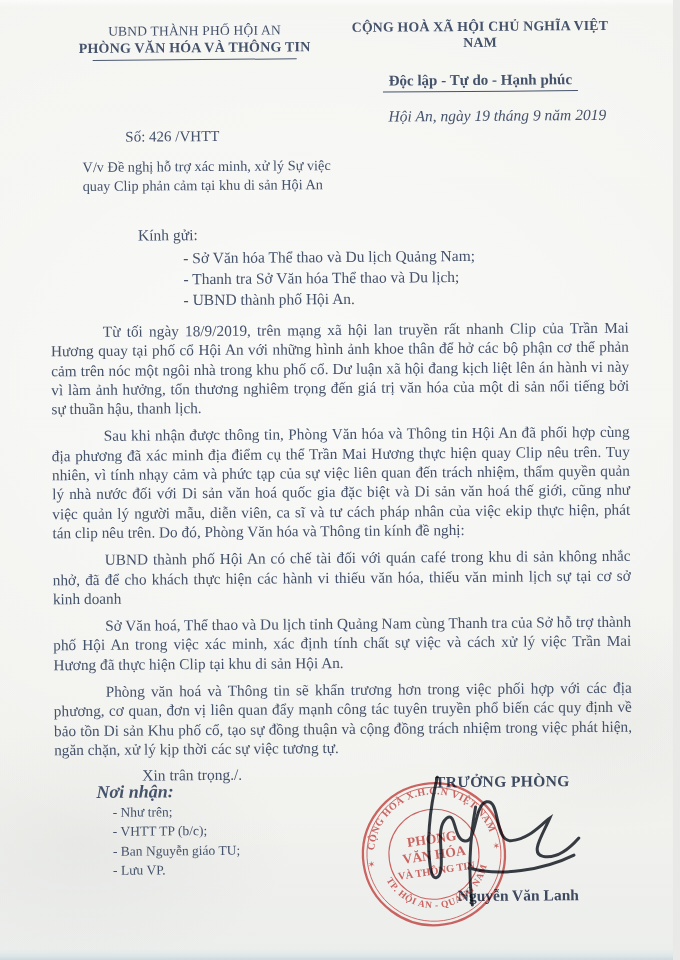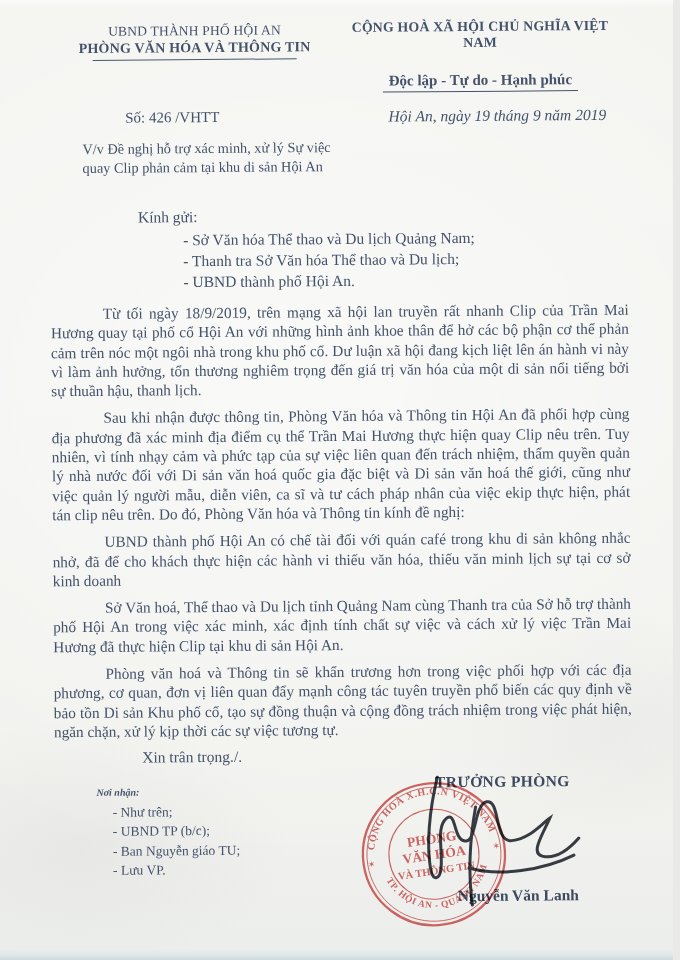--- a/index.html
+++ b/index.html
@@ -37,37 +37,37 @@
   .hdr-left{width:292px;text-align:center;}
   .hdr-left .l1{font-size:13.5px;letter-spacing:.2px;}
   .hdr-left .l2{font-size:14px;font-weight:bold;margin-top:1px;letter-spacing:.2px;}
   .hdr-left .rule{width:204px;margin:3px auto 0;border-top:1.6px solid #4a586e;}
   .hdr-right{flex:1;text-align:center;margin-top:-2px;}
   .hdr-right .l1{font-size:13.8px;font-weight:bold;letter-spacing:.2px;}
   .hdr-right .l2{display:inline-block;font-size:15px;font-weight:bold;
     border-bottom:1.7px solid #45536a;padding:1px 6px 2px;margin-top:2px;}
 
   .meta{display:flex;margin-top:15px;font-size:15px;}
-  .meta .num{margin-left:76px;}
+  .meta .num{margin-left:76px;margin-top:19px;}
   .meta .date{margin-left:auto;margin-right:14px;font-style:italic;font-size:15.5px;}
 
   .subject{margin:12px 0 0 33px;font-size:14.3px;line-height:19px;width:330px;}
 
   .saluting{margin:31px 0 0 88px;font-size:15.5px;}
   .recips{margin:3px 0 0 133px;font-size:15.5px;line-height:21px;}
 
   .bodytext{margin-top:11px;width:578px;font-size:15.3px;line-height:19.3px;
     text-align:justify;}
   .bodytext p{margin:0 0 8px;text-indent:52px;}
 
   .closing{margin:2px 0 0 88px;font-size:15.5px;}
 
   
   .noinhan{position:absolute;left:94px;top:781px;font-size:13.5px;line-height:19.5px;}
-  .noinhan .lbl{font-weight:bold;font-style:italic;font-size:10px;}
+  .noinhan .lbl{font-weight:bold;font-style:italic;font-size:18px;}
   .noinhan .it{margin-left:16px;}
   .signer-title{position:absolute;left:416px;top:774px;width:168px;text-align:center;
     font-weight:bold;font-size:15.5px;letter-spacing:.4px;color:#3c495f;}
   .signer-name{position:absolute;left:440px;top:888px;width:150px;text-align:center;
     font-weight:bold;font-size:15.5px;color:#3c495f;}
 
   .stamp{position:absolute;left:356px;top:780px;width:150px;height:150px;
     transform:rotate(-8deg);opacity:.88;mix-blend-mode:multiply;}
   .stamp text{font-family:"Liberation Serif",serif;}
   .signature{position:absolute;left:408px;top:772px;width:178px;height:142px;
@@ -115,21 +115,21 @@
       <p>UBND thành phố Hội An có chế tài đối với quán café trong khu di sản không nhắc nhở, đã để cho khách thực hiện các hành vi thiếu văn hóa, thiếu văn minh lịch sự tại cơ sở kinh doanh</p>
       <p>Sở Văn hoá, Thể thao và Du lịch tỉnh Quảng Nam cùng Thanh tra của Sở hỗ trợ thành phố Hội An trong việc xác minh, xác định tính chất sự việc và cách xử lý việc Trần Mai Hương đã thực hiện Clip tại khu di sản Hội An.</p>
       <p>Phòng văn hoá và Thông tin sẽ khẩn trương hơn trong việc phối hợp với các địa phương, cơ quan, đơn vị liên quan đẩy mạnh công tác tuyên truyền phổ biến các quy định về bảo tồn Di sản Khu phố cổ, tạo sự đồng thuận và cộng đồng trách nhiệm trong việc phát hiện, ngăn chặn, xử lý kịp thời các sự việc tương tự.</p>
     </div>
 
     <div class="closing">Xin trân trọng./.</div>
 
     <div class="noinhan">
       <div class="lbl">Nơi nhận:</div>
       <div class="it">- Như trên;</div>
-      <div class="it">- UBND TP (b/c);</div>
+      <div class="it">- VHTT TP (b/c);</div>
       <div class="it">- Ban Nguyễn giáo TU;</div>
       <div class="it">- Lưu VP.</div>
     </div>
 
     <div class="signer-title">TRƯỞNG PHÒNG</div>
     <div class="signer-name">Nguyễn Văn Lanh</div>
 
     <svg class="stamp" viewBox="0 0 150 150">
       <circle cx="75" cy="75" r="71" fill="none" stroke="#c4504d" stroke-width="2.3"></circle>
       <circle cx="75" cy="75" r="67" fill="none" stroke="#c4504d" stroke-width="0.9"></circle>

